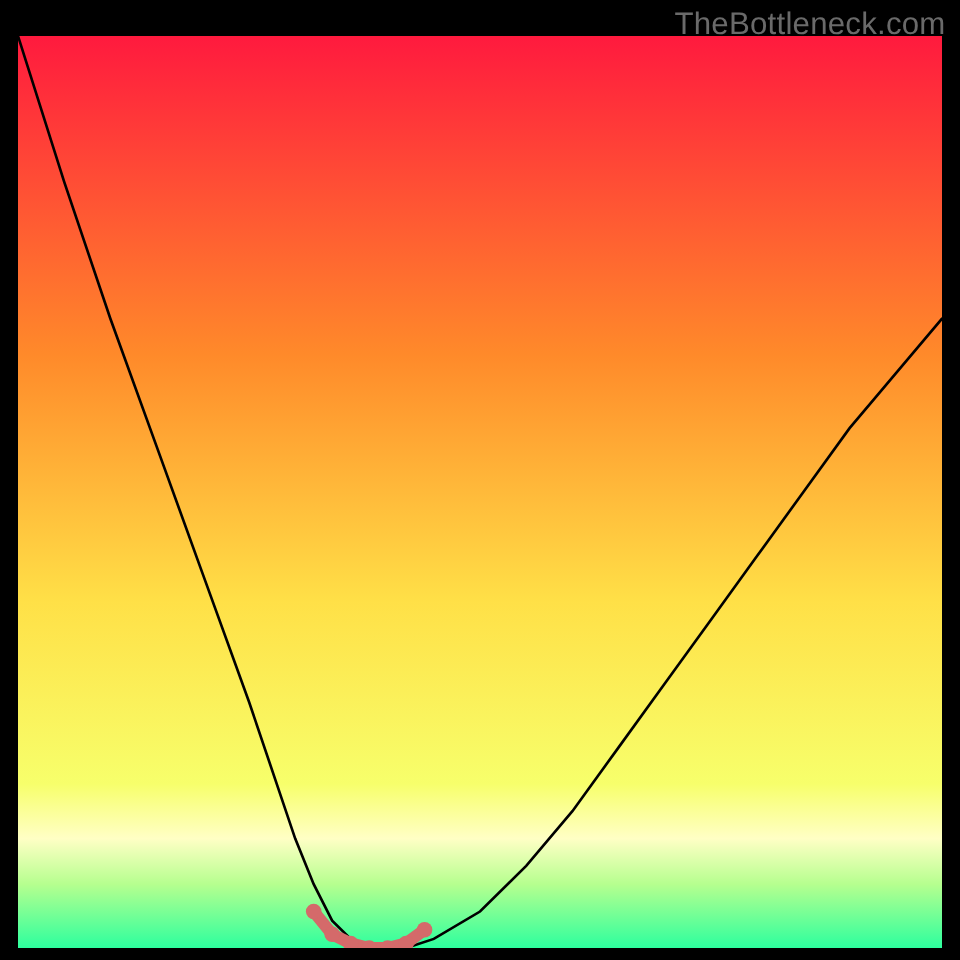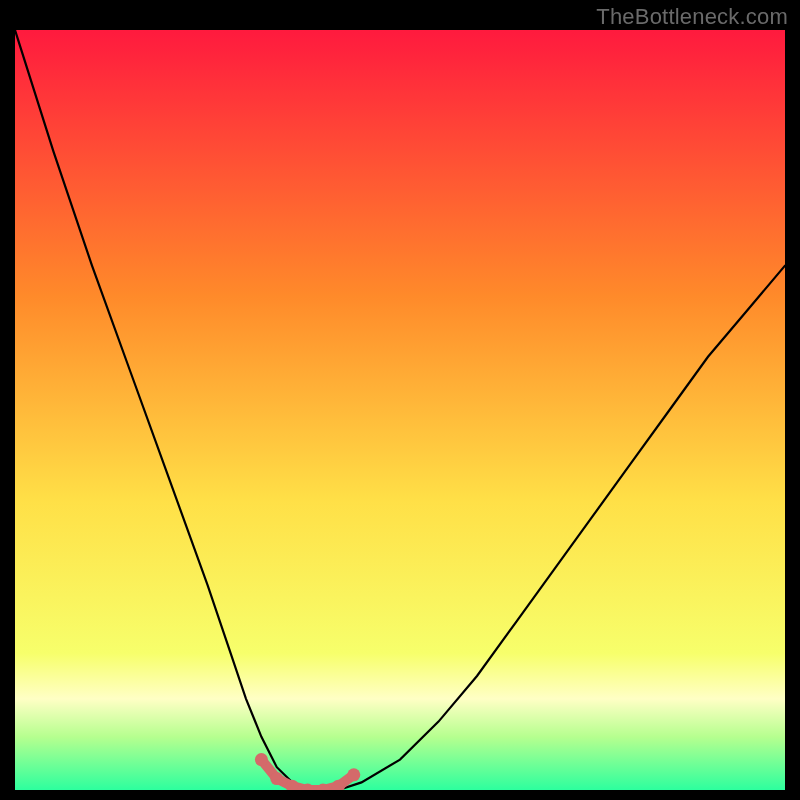--- a/index.html
+++ b/index.html
@@ -15,21 +15,21 @@
     position: relative;
     width: 800px;
     height: 800px;
     background: #000;
   }
   .watermark {
     position: absolute;
     top: 4px;
     right: 12px;
     color: #6a6a6a;
-    font-size: 22px;
+    font-size: 26px;
     font-weight: 500;
     letter-spacing: 0.2px;
     user-select: none;
   }
   .plot-area {
     position: absolute;
     left: 15px;
     top: 30px;
     width: 770px;
     height: 760px;

